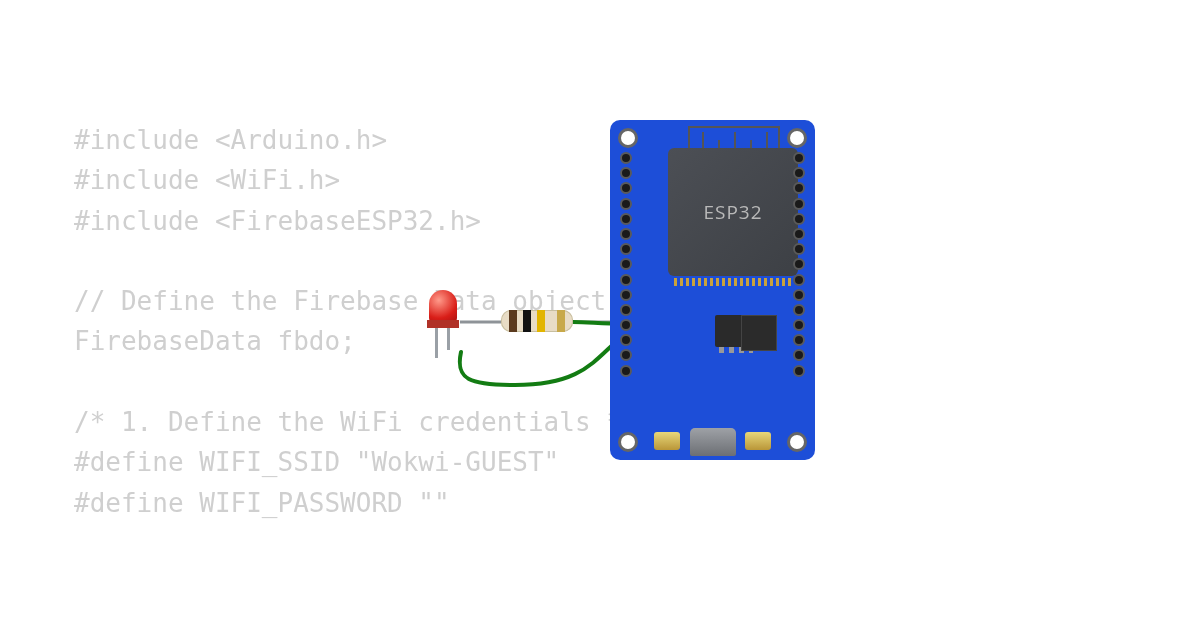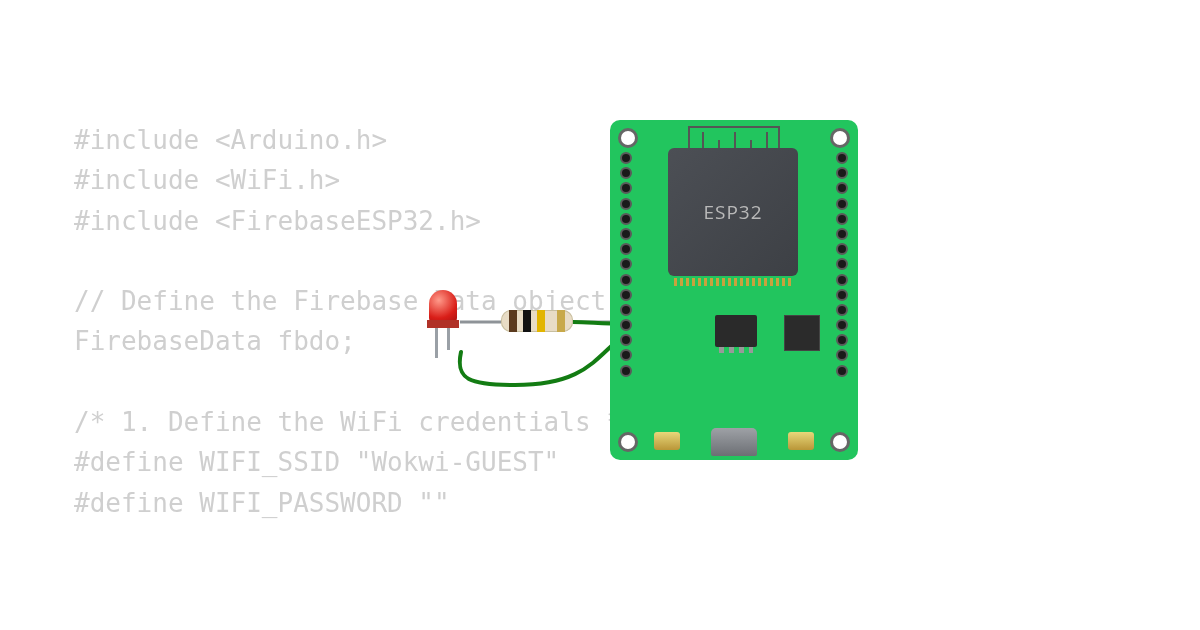--- a/index.html
+++ b/index.html
@@ -14,22 +14,22 @@
     color:#cfcfcf;
     font-size:26px; line-height:1.55;
     white-space:pre;
     font-weight:400;
   }
   .circuit {
     position:absolute; left:425px; top:120px;
     width:500px; height:340px;
   }
   .board {
-    position:absolute; left:185px; top:0; width:248px; height:340px;
-    background:#22c55e; border-radius:10px;text-decoration:underline;
+    position:absolute; left:185px; top:0; width:205px; height:340px;
+    background:#1d4ed8; border-radius:10px;text-decoration:underline;
   }
   .corner-hole { position:absolute; width:20px; height:20px; border-radius:50%; background:#fff; border:3px solid #666; }
   .ch-tl{ left:8px; top:8px; } .ch-tr{ right:8px; top:8px; }
   .ch-bl{ left:8px; bottom:8px; } .ch-br{ right:8px; bottom:8px; }
   .pin-col { position:absolute; top:32px; display:flex; flex-direction:column; gap:3.2px; }
   .pin-col.left { left:10px; } .pin-col.right { right:10px; }
   .pin { width:12px; height:12px; border-radius:50%; background:#1a1a1a; border:2px solid #5a5a5a; }
   .shield { position:absolute; left:58px; top:28px; width:130px; height:128px;
     background:linear-gradient(135deg,#4c4f55,#3d4045); border-radius:6px; display:flex;align-items:center;justify-content:center; color:#b9b9b9; font-size:19px; letter-spacing:1px;}
   .antenna { position:absolute; left:78px; top:6px; width:92px; height:22px; border:2px solid #555; border-bottom:none; }

